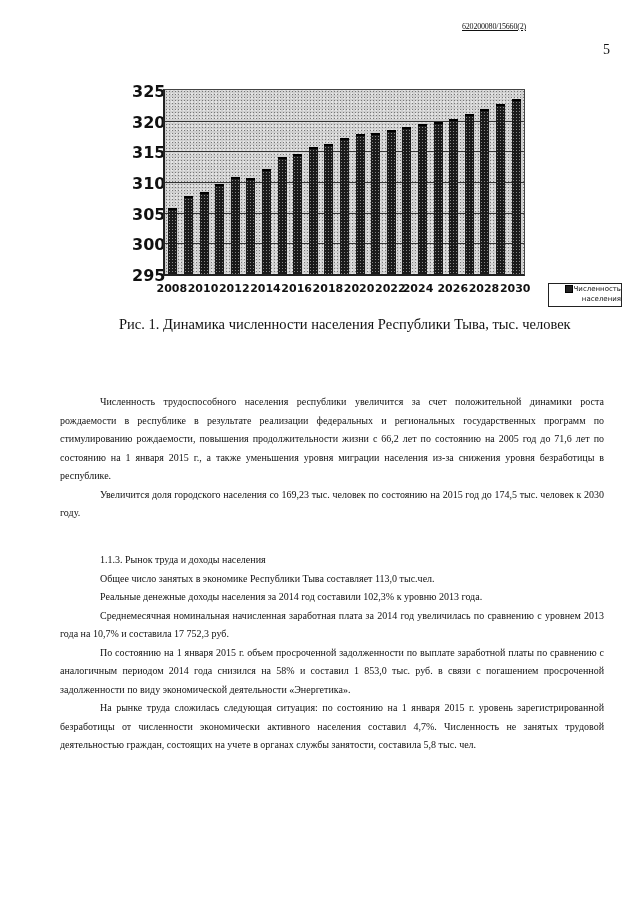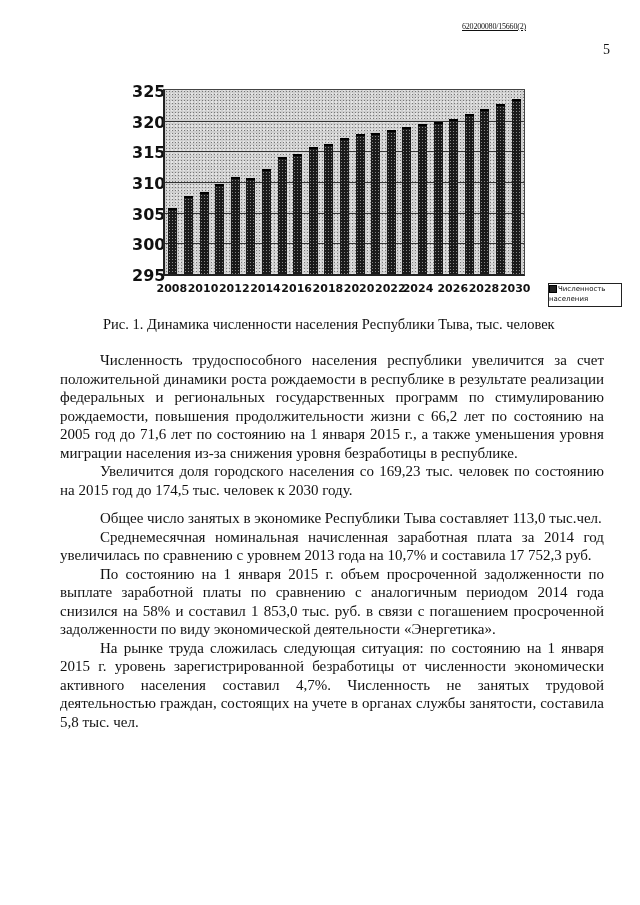--- a/index.html
+++ b/index.html
@@ -9,24 +9,24 @@
   .chart { position: absolute; left: 120px; top: 82px; width: 420px; height: 220px; }
   .plot { position: absolute; left: 43px; top: 7px; width: 359px; height: 184px; border-left: 2px solid #222; border-bottom: 2px solid #222; border-top: 1px solid #444; border-right: 1px solid #444;
     background-color: #cfcfcf;
     background-image: radial-gradient(#777 0.6px, transparent 0.8px), radial-gradient(#fff 0.6px, transparent 0.8px);
     background-size: 3px 3px, 4px 4px; background-position: 0 0, 1px 2px; }
   .gridline { position: absolute; left: 0; right: 0; height: 1px; background: #333; }
   .bar { position: absolute; bottom: 0; width: 9px; background: #1a1a1a; border-top: 2px solid #000;
     background-image: radial-gradient(#888 0.5px, transparent 0.7px); background-size: 3px 3px; }
   .ytick { position: absolute; left: 12px; width: 38px; text-align: left; font-family: "DejaVu Sans", sans-serif; font-weight: bold; font-size: 16px; }
   .xtick { position: absolute; top: 200px; font-family: "DejaVu Sans", sans-serif; font-weight: bold; font-size: 11px; transform: translateX(-50%); }
-  .legend { position: absolute; left: 548px; top: 283px; width: 72px; height: 22px; border: 1px solid #222; font-family: "DejaVu Sans", sans-serif; font-size: 7px; text-align: left; line-height: 10px; }
+  .legend { position: absolute; left: 548px; top: 283px; width: 72px; height: 22px; border: 1px solid #222; font-family: "DejaVu Sans", sans-serif; font-size: 7px; text-align: right; line-height: 10px; }
   .legend-swatch { display: inline-block; width: 6px; height: 6px; background: #222; border: 1px solid #000; vertical-align: middle; margin-right: 1px; }
-  .caption { position: absolute; left: 103px; top: 316px; font-size: 14.5px; }
-  .text { position: absolute; left: 60px; width: 544px; font-size: 15px; line-height: 18.5px; text-align: justify; }
+  .caption { position: absolute; left: 119px; top: 316px; font-size: 14.5px; }
+  .text { position: absolute; left: 60px; width: 544px; font-size: 10px; line-height: 18.5px; text-align: justify; margin-top: 42px; }
   .p { margin: 0; text-indent: 40px; }
 </style>
 </head>
 <body>
 
 <div class="docid">620200080/15660(2)</div>
 <div class="pageno">5</div>
 
 <div class="chart">
   <div id="yaxis">
@@ -90,17 +90,19 @@
 </div>
 
 <div class="caption">Рис. 1. Динамика численности населения Республики Тыва, тыс. человек</div>
 
 <div class="text" style="top:351px;">
   <p class="p">Численность трудоспособного населения республики увеличится за счет положительной динамики роста рождаемости в республике в результате реализации федеральных и региональных государственных программ по стимулированию рождаемости, повышения продолжительности жизни с 66,2 лет по состоянию на 2005 год до 71,6 лет по состоянию на 1 января 2015 г., а также уменьшения уровня миграции населения из-за снижения уровня безработицы в республике.</p>
   <p class="p">Увеличится доля городского населения со 169,23 тыс. человек по состоянию на 2015 год до 174,5 тыс. человек к 2030 году.</p>
 </div>
 
 <div class="text" style="top:509px;">
+  <p class="p">1.1.3. Рынок труда и доходы населения</p>
   <p class="p">Общее число занятых в экономике Республики Тыва составляет 113,0 тыс.чел.</p>
+  <p class="p">Реальные денежные доходы населения за 2014 год составили 102,3% к уровню 2013 года.</p>
   <p class="p">Среднемесячная номинальная начисленная заработная плата за 2014 год увеличилась по сравнению с уровнем 2013 года на 10,7% и составила 17 752,3 руб.</p>
   <p class="p">По состоянию на 1 января 2015 г. объем просроченной задолженности по выплате заработной платы по сравнению с аналогичным периодом 2014 года снизился на 58% и составил 1 853,0 тыс. руб. в связи с погашением просроченной задолженности по виду экономической деятельности «Энергетика».</p>
   <p class="p">На рынке труда сложилась следующая ситуация: по состоянию на 1 января 2015 г. уровень зарегистрированной безработицы от численности экономически активного населения составил 4,7%. Численность не занятых трудовой деятельностью граждан, состоящих на учете в органах службы занятости, составила 5,8 тыс. чел.</p>
 </div>
 
 </body></html>

